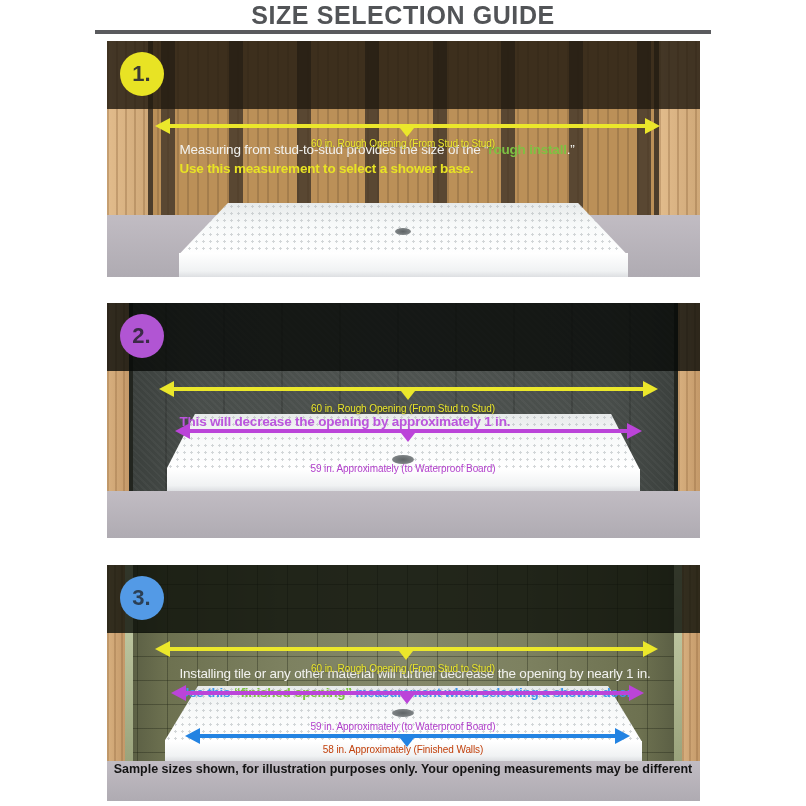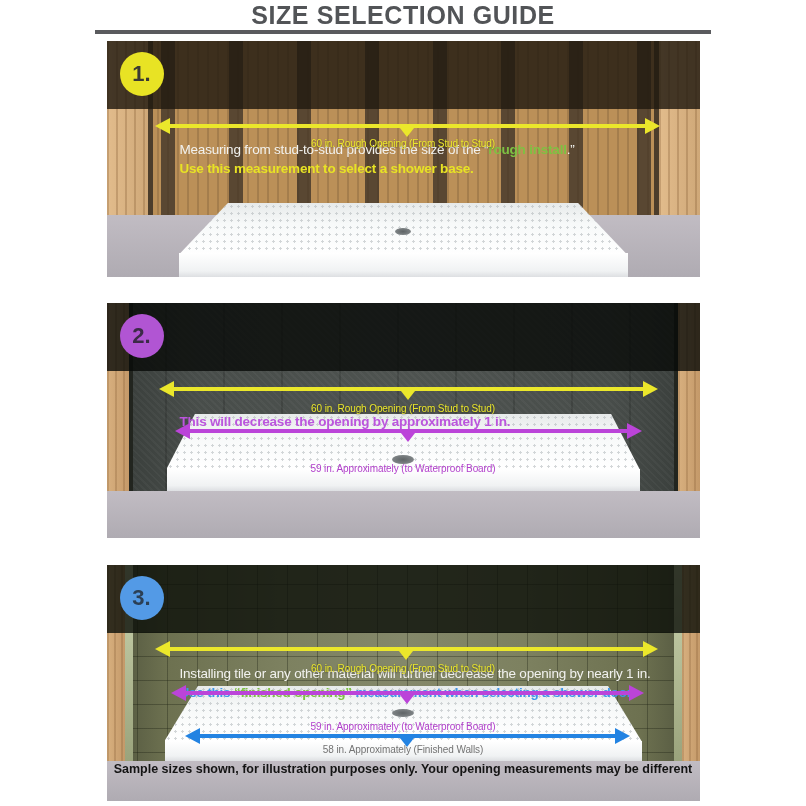--- a/index.html
+++ b/index.html
@@ -50,21 +50,21 @@
   .arrow .tick   { position:absolute; left:50%; top:10px; margin-left:-7px; width:0; height:0;
                    border-left:7px solid transparent; border-right:7px solid transparent;
                    border-top:9px solid var(--c); }
   .a-yellow { --c:#ebe72b; }
   .a-purple { --c:#bb44d9; }
   .a-blue   { --c:#2383e2; }
   .alabel { position:absolute; left:0; right:0; text-align:center; font-size:10px;
             font-weight:normal; z-index:8; letter-spacing:-0.1px; }
   .alabel.y { color:#ebe72b; text-shadow:0 1px 2px rgba(0,0,0,.45); }
   .alabel.p { color:#b13ecb;margin-top:16px; }
-  .alabel.b { color:#737373; }
+  .alabel.b { color:#c2410c; }
 
   
   .p1-wall { inset:0;
     background:
       repeating-linear-gradient(90deg, rgba(61,43,25,.18) 0 2px, transparent 2px 10px),
       repeating-linear-gradient(90deg, #bb9058 0 54px, #594732 54px 68px); }
   .p1-edge { top:0; bottom:62px; width:46px; z-index:2;
     background:
       repeating-linear-gradient(90deg, rgba(124,84,44,.28) 0 2px, transparent 2px 9px),
       linear-gradient(90deg,#e2bc8c,#cfa878); }

